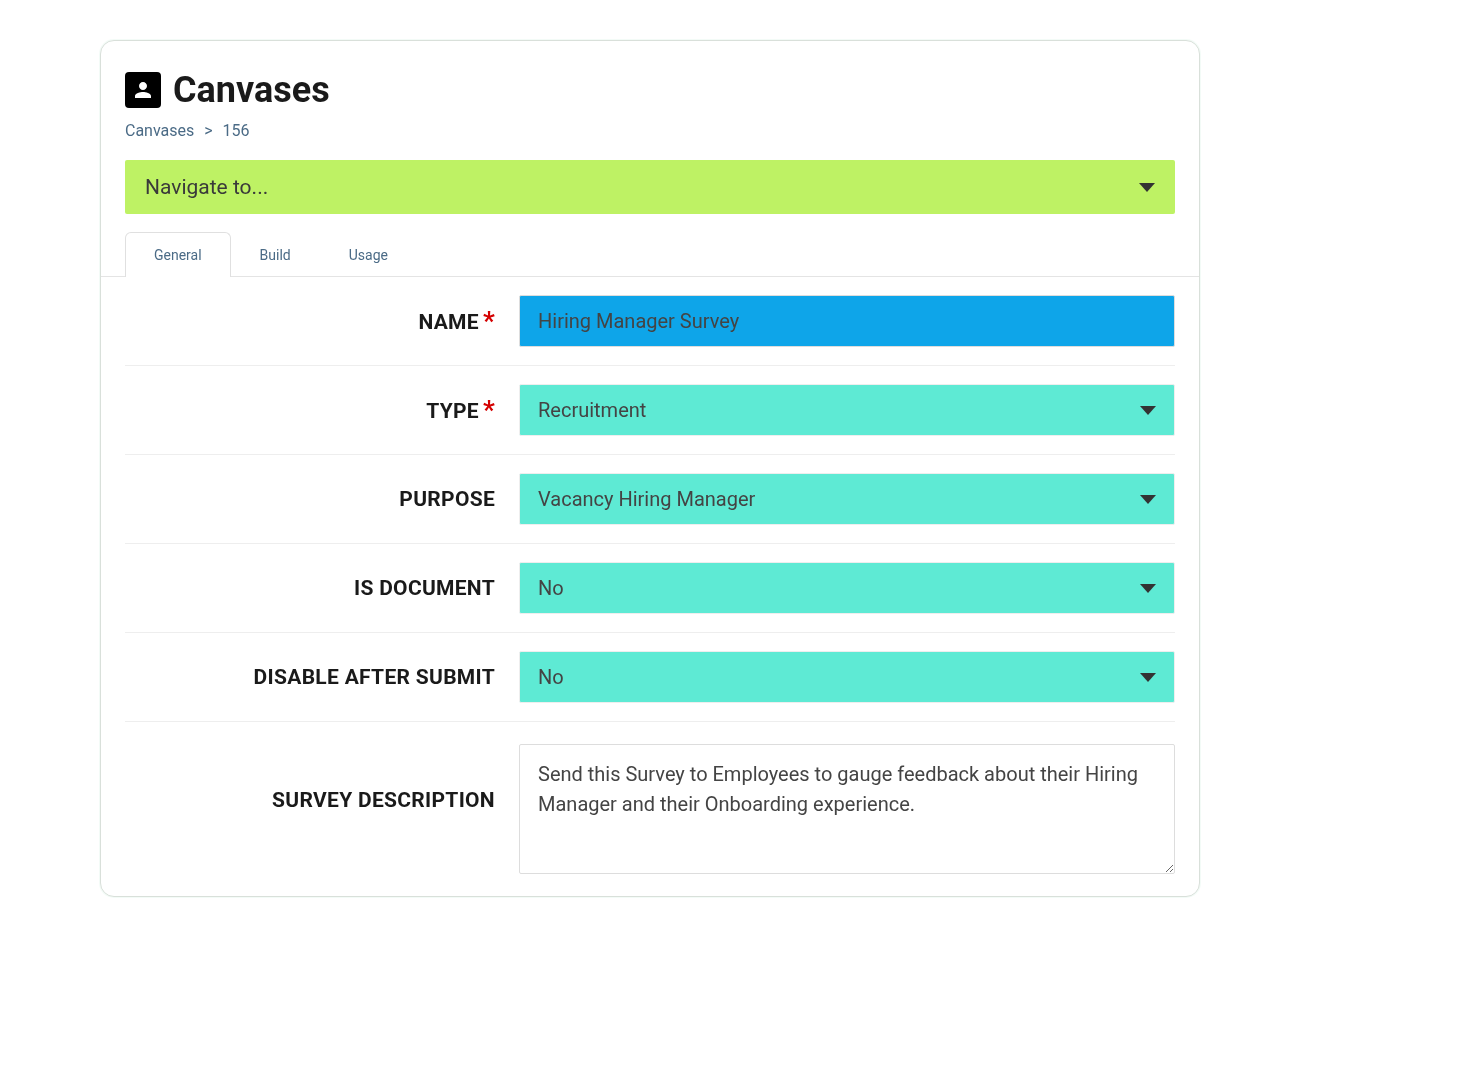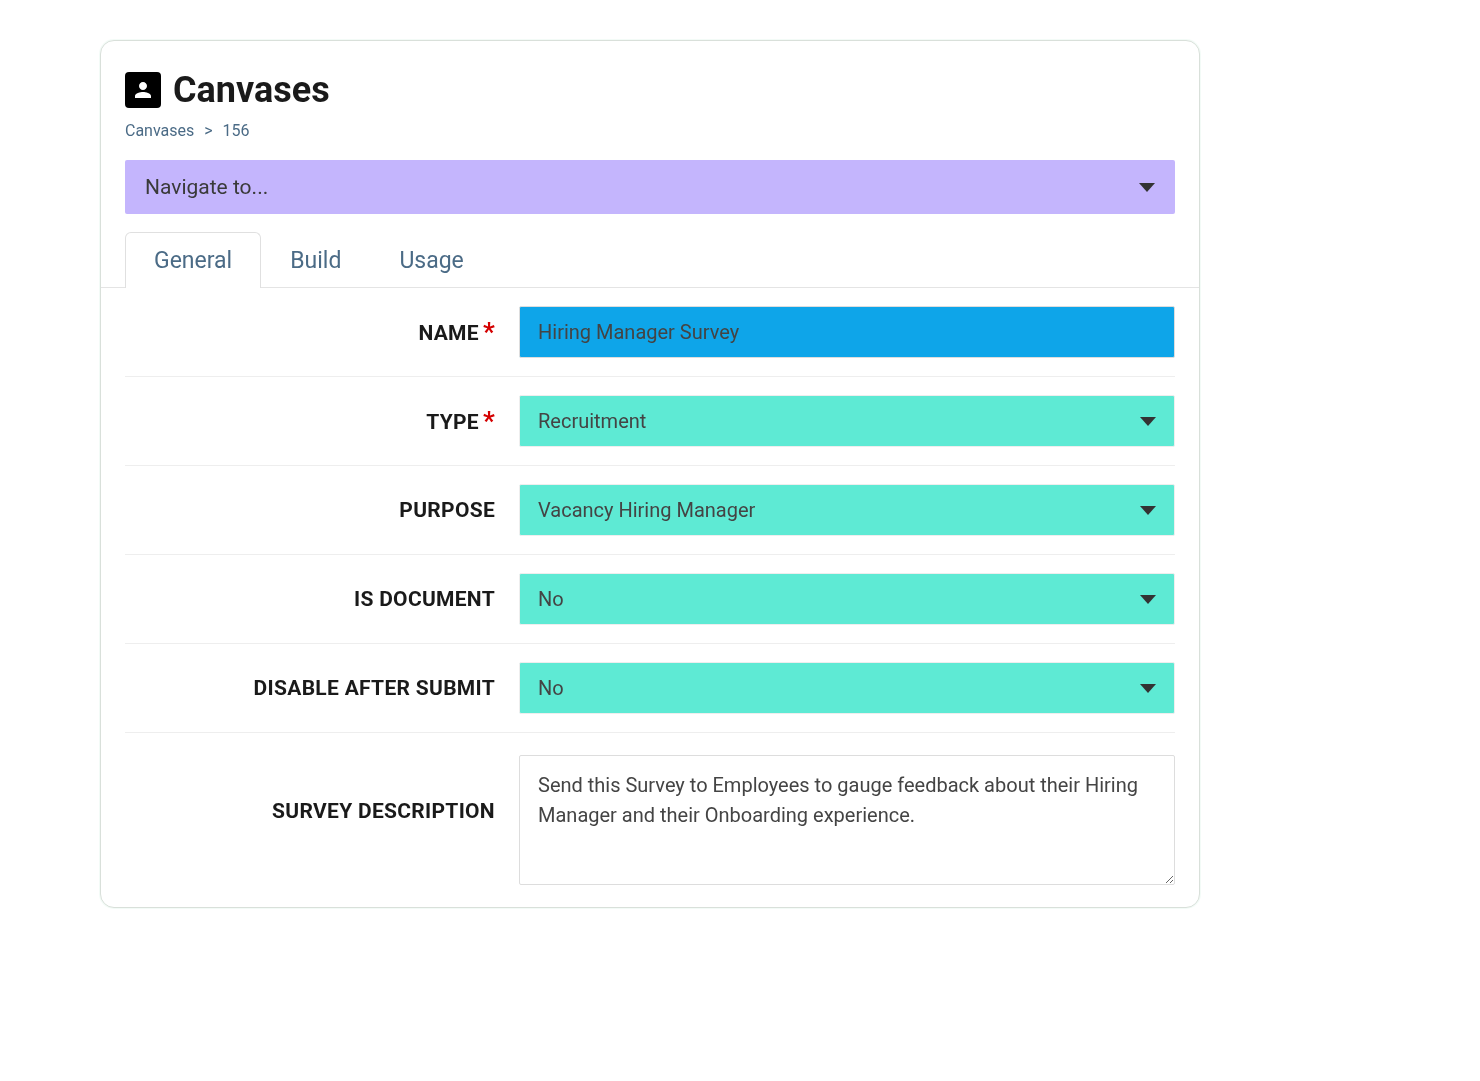--- a/index.html
+++ b/index.html
@@ -44,21 +44,21 @@
   .icon-box svg { width: 24px; height: 24px; fill: #fff; }
   .breadcrumb {
     padding: 10px 24px 14px 24px;
     font-size: 16px;
     color: #4b6b86;
   }
   .breadcrumb a { color: #4b6b86; text-decoration: none; }
   .bc-sep { color: #4b6b86; padding: 0 6px; }
   .nav-select {
     margin: 6px 24px 0 24px;
-    background: #c4b5fd;
+    background: #bef264;
     border: none;
     border-radius: 2px;
     height: 54px;
     display: flex;
     align-items: center;
     justify-content: space-between;
     padding: 0 20px;
     font-size: 21px;
     color: #3a3a3a;
     cursor: pointer;
@@ -71,21 +71,21 @@
   }
   .tabs {
     display: flex;
     align-items: flex-end;
     padding: 18px 24px 0 24px;
     border-bottom: 1px solid #e4e4e4;
     gap: 0;
   }
   .tab {
     padding: 14px 28px;
-    font-size: 23px;
+    font-size: 14px;
     color: #4b6b86;
     cursor: pointer;
     border: 1px solid transparent;
     border-bottom: none;
     margin-bottom: -1px;
     background: transparent;
     border-top-left-radius: 6px;
     border-top-right-radius: 6px;
   }
   .tab.active {

